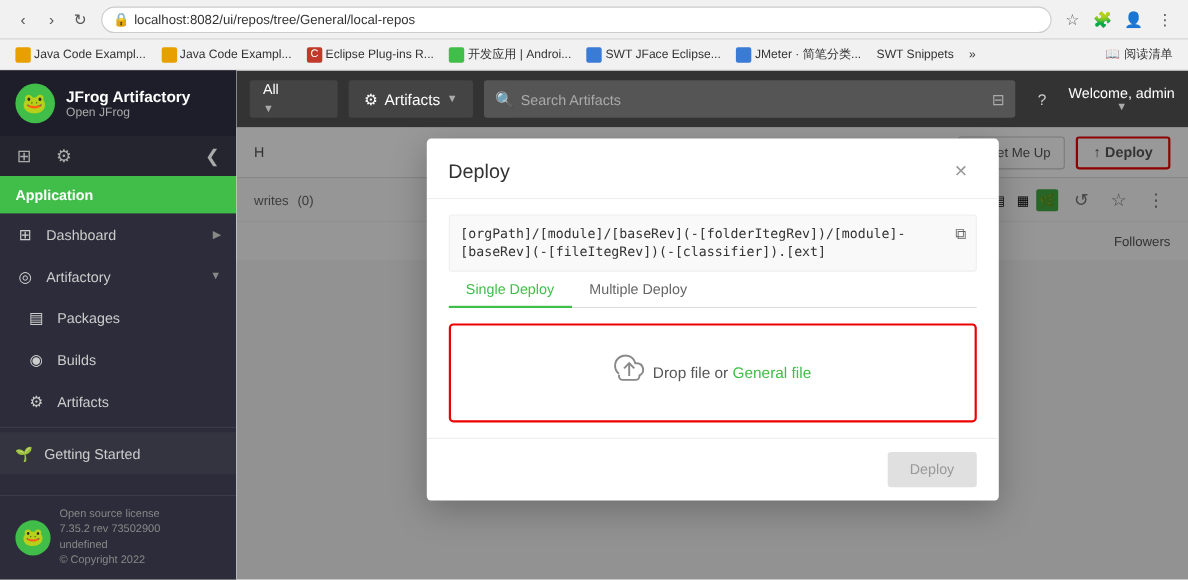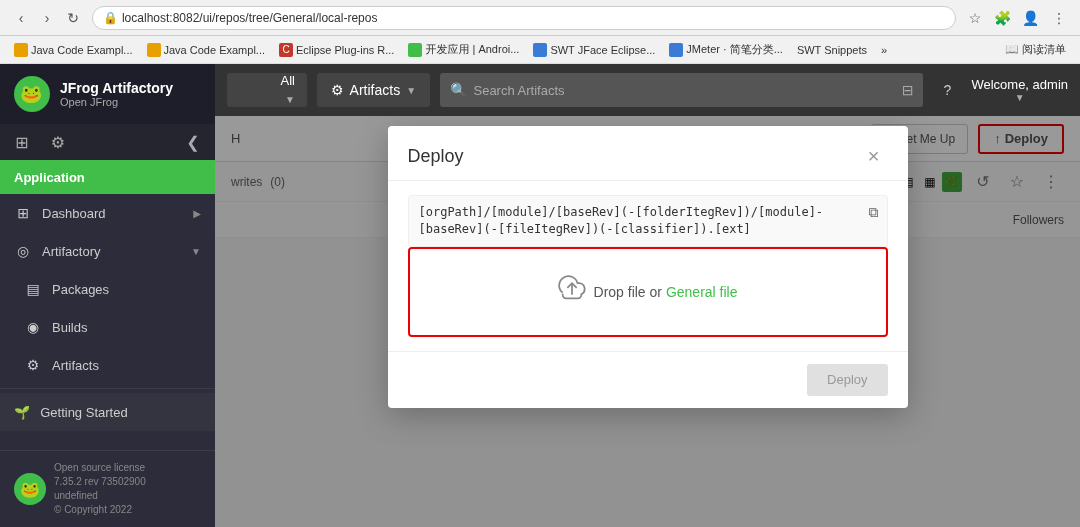--- a/index.html
+++ b/index.html
@@ -161,21 +161,21 @@
       gap: 10px;
     }
     .nav-dropdown {
       height: 34px;
       background: #444;
       border: none;
       color: white;
       padding: 0 12px;
       border-radius: 3px;
       font-size: 13px;
-      display: flex; align-items: flex-end; gap: 6px;
+      display: flex; align-items: flex-start; gap: 6px;
       cursor: pointer;
       min-width: 80px;
       flex-direction: column;
     }
     .nav-dropdown .dd-arrow { font-size: 10px; color: #aaa; }
 
     .artifacts-btn {
       height: 34px;
       background: #444;
       border: none;
@@ -578,20 +578,28 @@
           </div>
 
           <div class="modal-body">
             <div class="path-display">
               <span>[orgPath]/[module]/[baseRev](-[folderItegRev])/[module]-[baseRev](-[fileItegRev])(-[classifier]).[ext]</span>
               <button class="copy-btn">
                 <span>⧉</span>
               </button>
             </div>
 
+            <div class="deploy-tabs">
+              <div class="deploy-tab active">
+                <span>Single Deploy</span>
+              </div>
+              <div class="deploy-tab">
+                <span>Multiple Deploy</span>
+              </div>
+            </div>
 
             <div class="drop-zone">
               <span class="drop-zone-icon">
                 <svg width="28" height="28" viewBox="0 0 24 24" fill="none" stroke="#888" stroke-width="1.5">
                   <path d="M4 16v1a3 3 0 003 3h10a3 3 0 003-3v-1"></path>
                   <polyline points="16 11 12 7 8 11"></polyline>
                   <line x1="12" y1="7" x2="12" y2="17"></line>
                   <path d="M20 16.5A5 5 0 0018 7h-1.26A8 8 0 104 15.25"></path>
                 </svg>
               </span>

